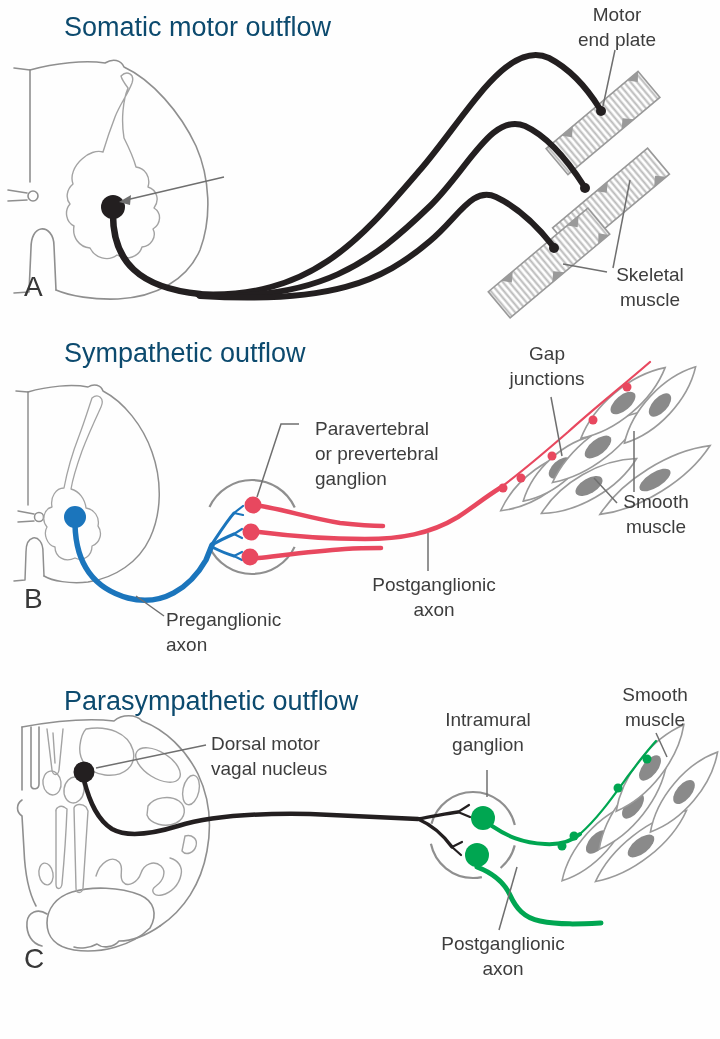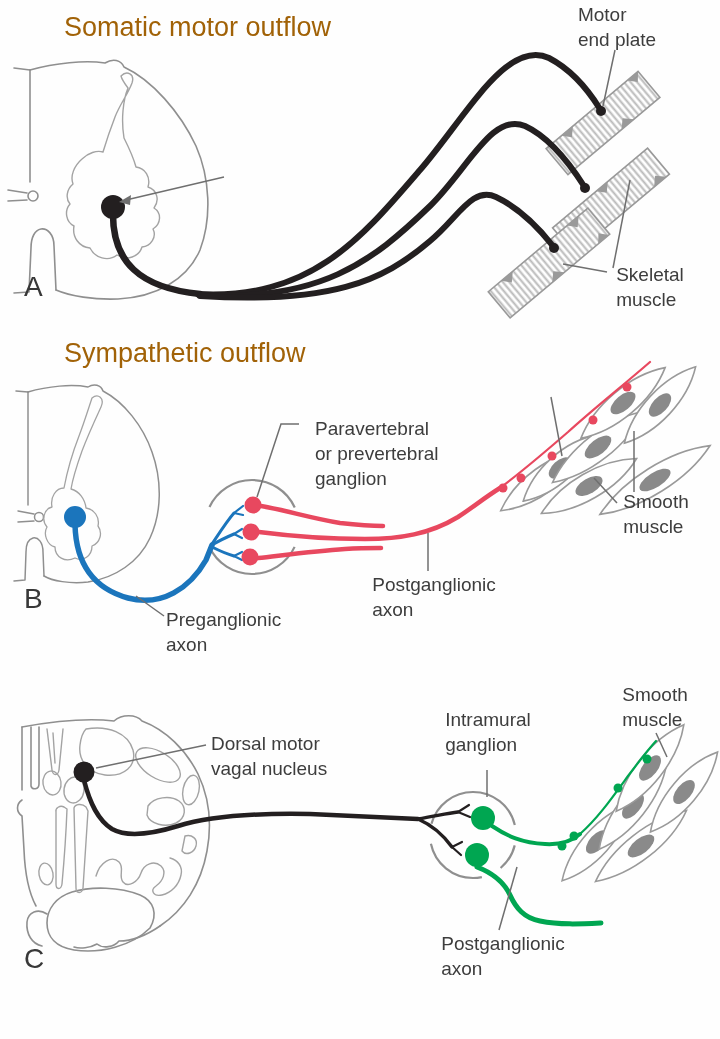--- a/index.html
+++ b/index.html
@@ -5,23 +5,23 @@
   html,body{margin:0;padding:0;background:#ffffff;}
   .stage{
     position:relative;width:720px;height:1039px;background:#fefefe;overflow:hidden;
     font-family:"Liberation Sans","DejaVu Sans",sans-serif;
   }
   .stage svg{position:absolute;left:0;top:0;}
   .lbl{
     position:absolute;color:#3d3d3d;font-size:19px;line-height:25px;
     white-space:pre-line;
   }
-  .lbl.center{transform:translateX(-50%);}
+  .lbl.center{transform:translateX(-50%);text-align:center;}
   .title{
-    position:absolute;color:#a16207;font-size:27px;line-height:30px;white-space:nowrap;
+    position:absolute;color:#0c4a6e;font-size:27px;line-height:30px;white-space:nowrap;
   }
   .panel-letter{
     position:absolute;color:#383838;font-size:28px;line-height:30px;
   }
 </style>
 </head>
 <body>
 
 <div class="stage">
 
@@ -259,31 +259,34 @@
 </svg>
 
 <div class="title" style="left:64px;top:12px">Somatic motor outflow</div>
 <div class="lbl center" style="left:617px;top:2px">Motor
 end plate</div>
 <div class="lbl center" style="left:650px;top:262px">Skeletal
 muscle</div>
 <div class="panel-letter" style="left:24px;top:272px">A</div>
 
 <div class="title" style="left:64px;top:338px">Sympathetic outflow</div>
+<div class="lbl center" style="left:547px;top:341px">Gap
+junctions</div>
 <div class="lbl" style="left:315px;top:416px">Paravertebral
 or prevertebral
 ganglion</div>
 <div class="lbl center" style="left:656px;top:489px">Smooth
 muscle</div>
 <div class="lbl center" style="left:434px;top:572px">Postganglionic
 axon</div>
 <div class="lbl" style="left:166px;top:607px">Preganglionic
 axon</div>
 <div class="panel-letter" style="left:24px;top:584px">B</div>
 
+<div class="title" style="left:64px;top:686px">Parasympathetic outflow</div>
 <div class="lbl" style="left:211px;top:731px">Dorsal motor
 vagal nucleus</div>
 <div class="lbl center" style="left:488px;top:707px">Intramural
 ganglion</div>
 <div class="lbl center" style="left:655px;top:682px">Smooth
 muscle</div>
 <div class="lbl center" style="left:503px;top:931px">Postganglionic
 axon</div>
 <div class="panel-letter" style="left:24px;top:944px">C</div>
 

